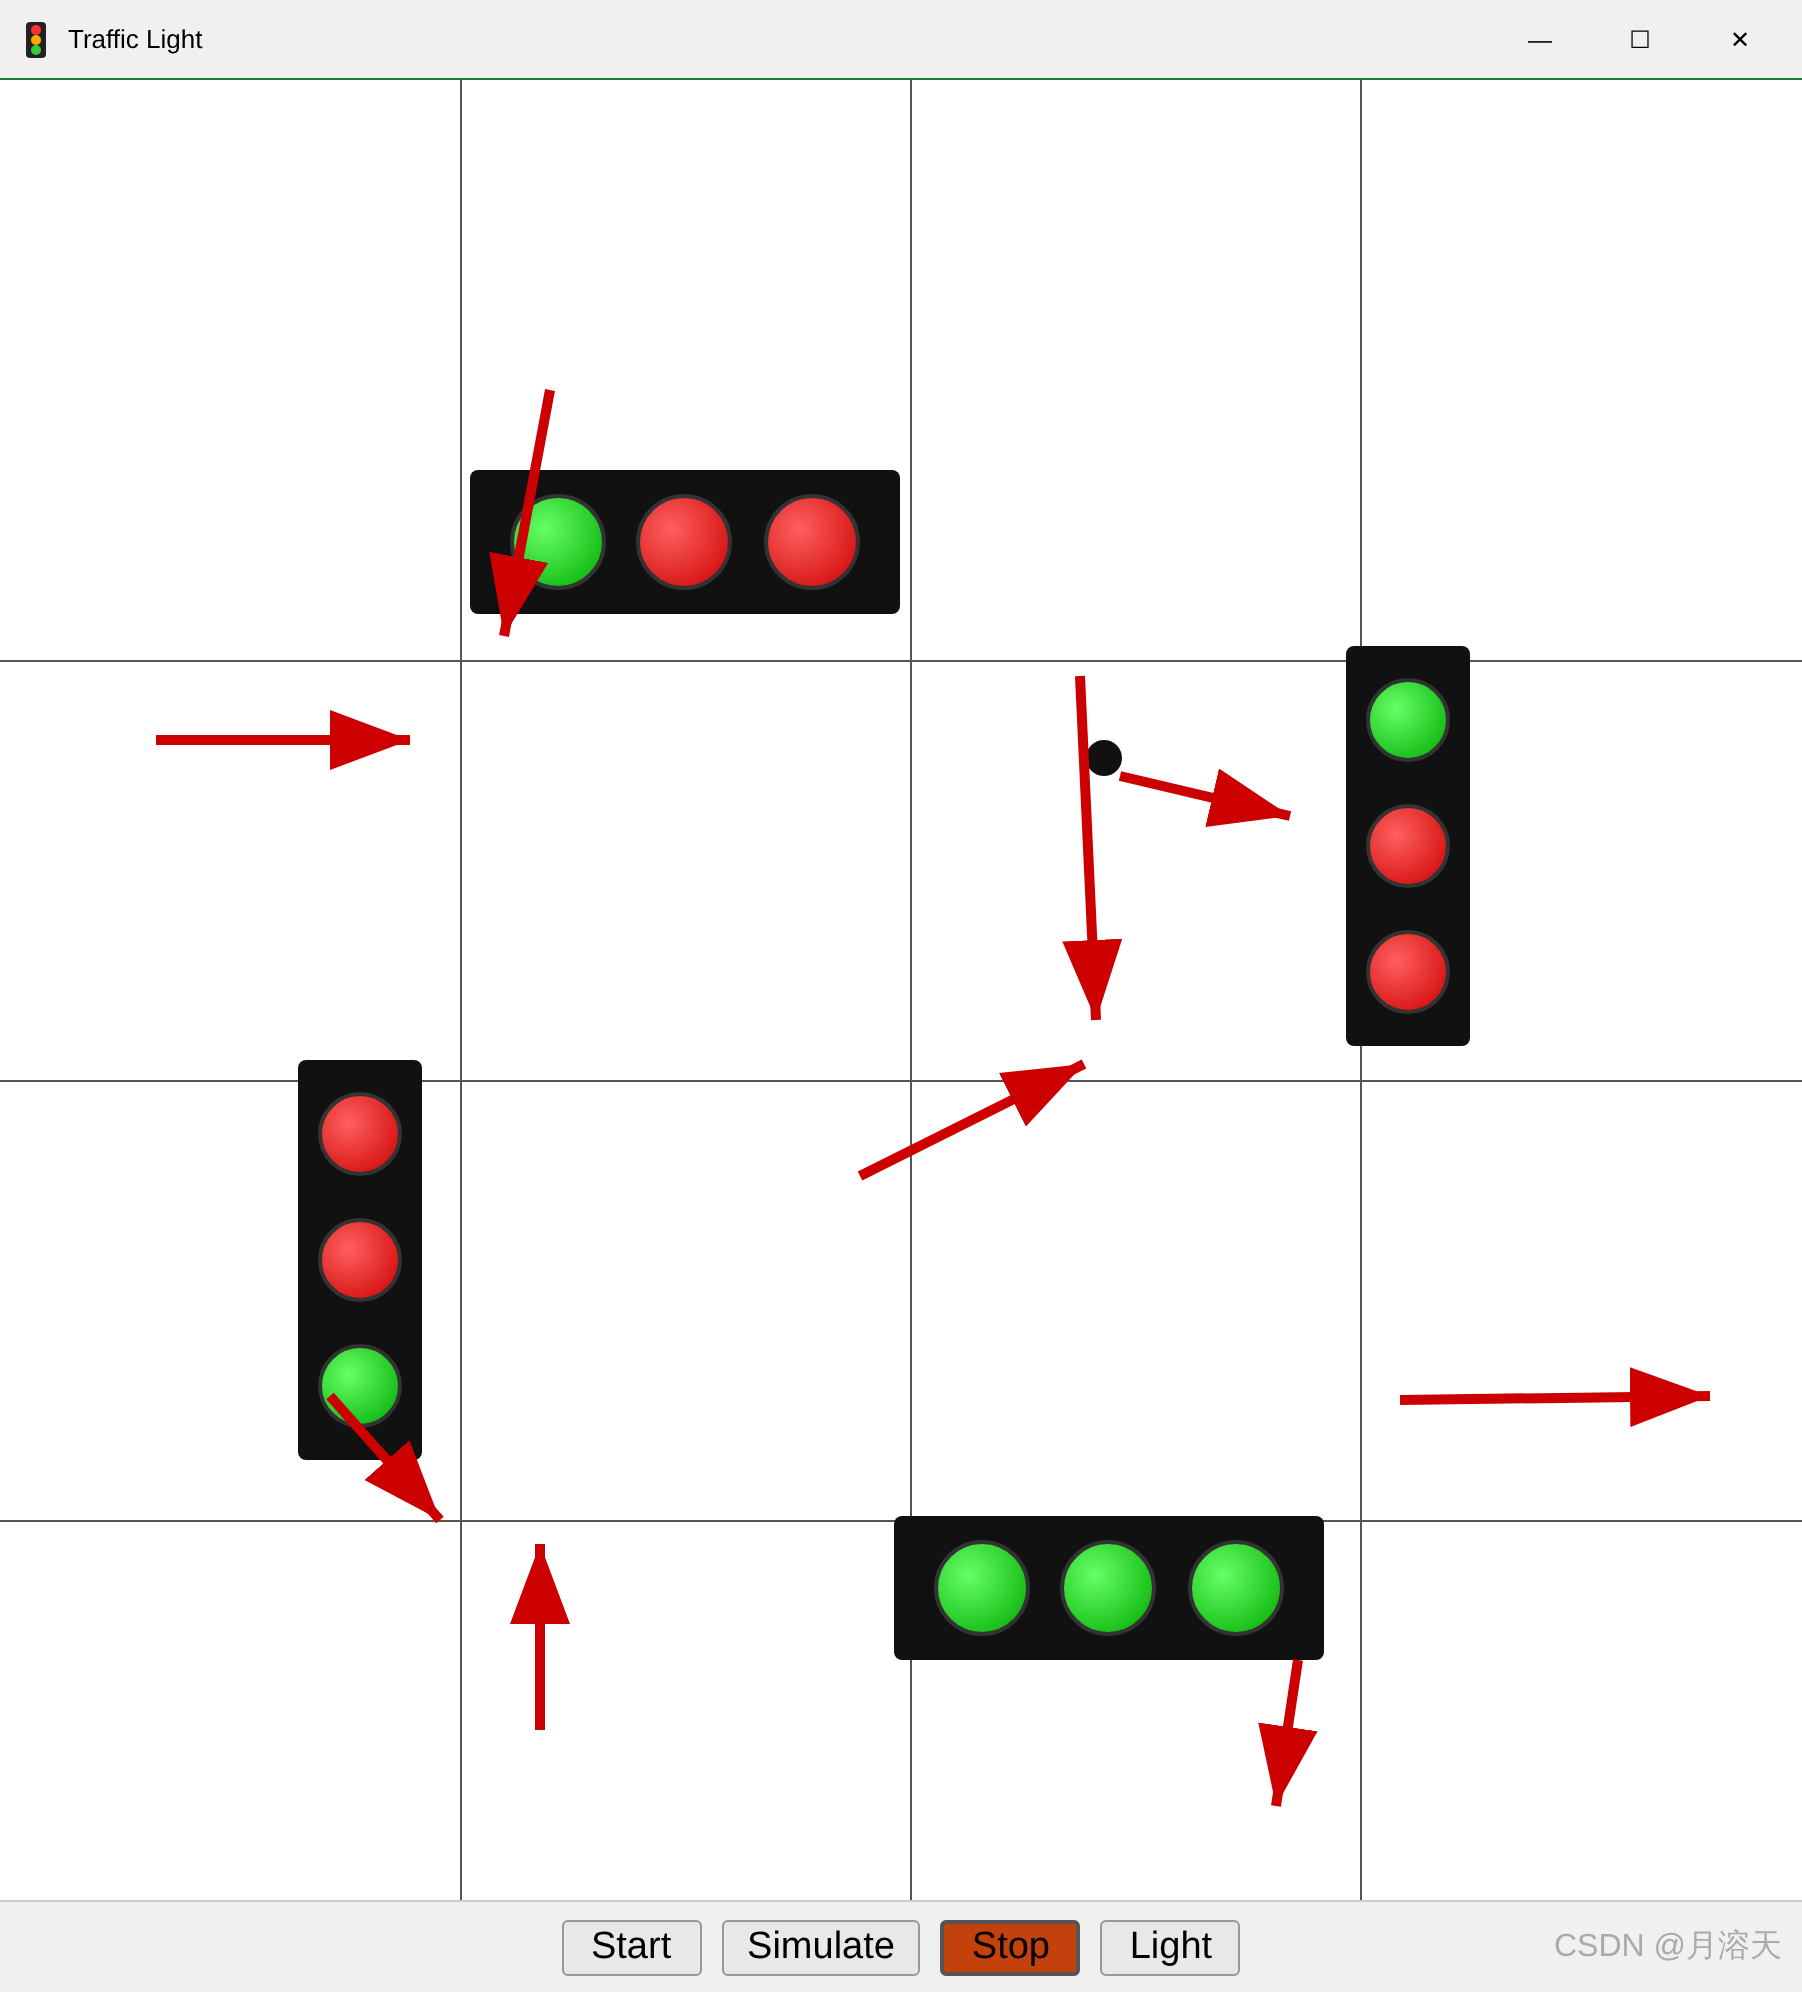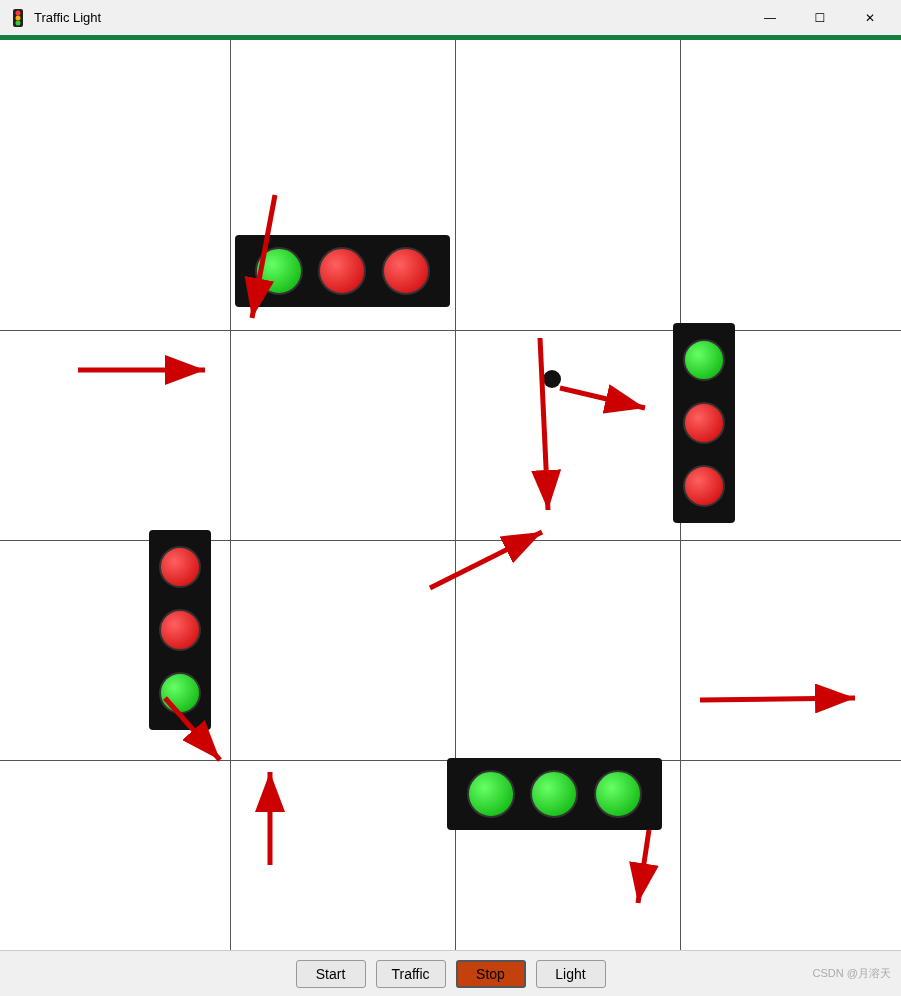--- a/index.html
+++ b/index.html
@@ -10,21 +10,21 @@
       font-family: 'Segoe UI', Arial, sans-serif;
       overflow: hidden;
       user-select: none;
     }
 
     
     #titlebar {
       width: 100%;
       height: 40px;
       background: #f0f0f0;
-      border-bottom: 5px solid #15803d;
+      border-bottom: 1px solid #15803d;
       display: flex;
       align-items: center;
       justify-content: space-between;
       padding: 0 8px;
     }
     #titlebar-left {
       display: flex;
       align-items: center;
       gap: 6px;
     }
@@ -124,31 +124,31 @@
       gap: 10px;
       position: relative;
     }
     .tool-btn {
       min-width: 70px;
       height: 28px;
       background: #e8e8e8;
       border: 1px solid #999;
       border-radius: 3px;
       cursor: pointer;
-      font-size: 14px;
+      font-size: 19px;
       padding: 0 12px;
     }
     .tool-btn.active {
       background: #c2410c;
       border: 2px solid #555;
     }
     #watermark {
       position: absolute;
       right: 10px;
-      font-size: 11px;
+      font-size: 16px;
       color: #aaa;
     }
 
     
     #arrows-svg {
       position: absolute;
       top: 0; left: 0;
       width: 100%;
       height: 100%;
       pointer-events: none;
@@ -234,17 +234,17 @@
 
     <line x1="649" y1="790" x2="638" y2="863" stroke="#cc0000" stroke-width="5" marker-end="url(#arrowhead)"></line>
 
     <line x1="700" y1="660" x2="855" y2="658" stroke="#cc0000" stroke-width="5" marker-end="url(#arrowhead)"></line>
   </svg>
 
 </div>
 
 <div id="toolbar">
   <button class="tool-btn">Start</button>
-  <button class="tool-btn">Traffic</button>
+  <button class="tool-btn">Simulate</button>
   <button class="tool-btn active">Stop</button>
   <button class="tool-btn">Light</button>
   <span id="watermark">CSDN @月溶天</span>
 </div>
 
 </body></html>

